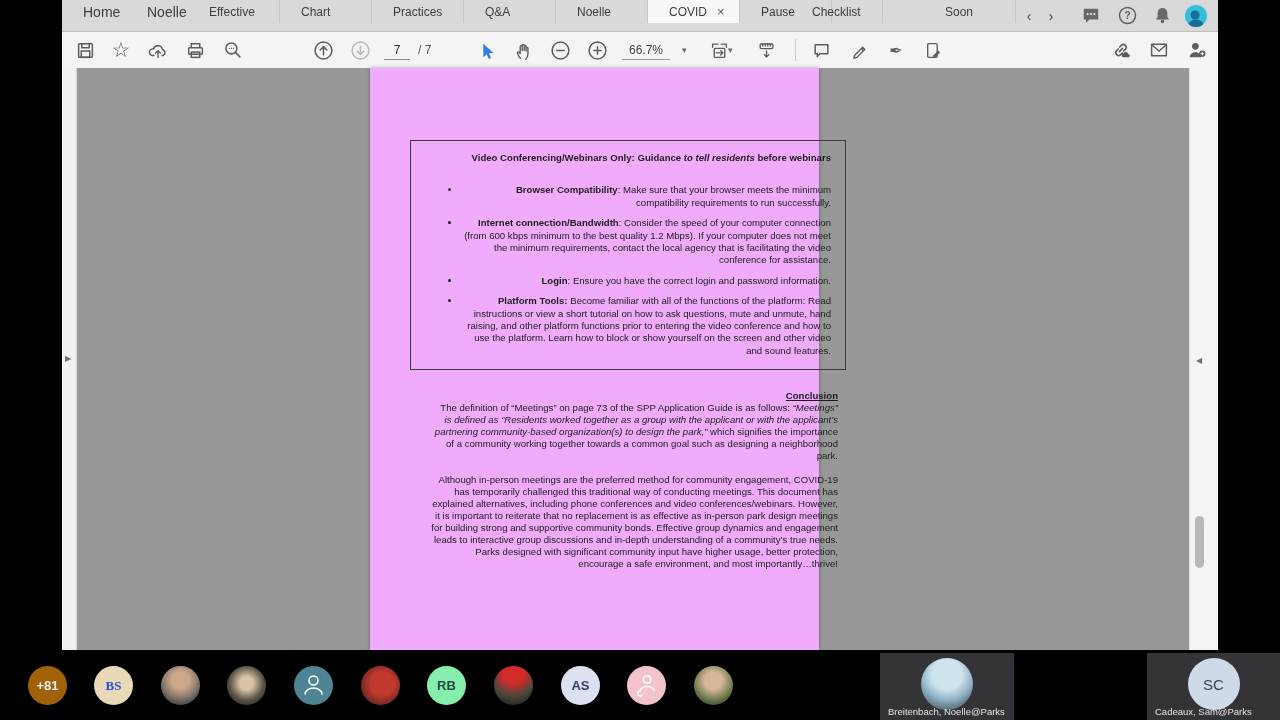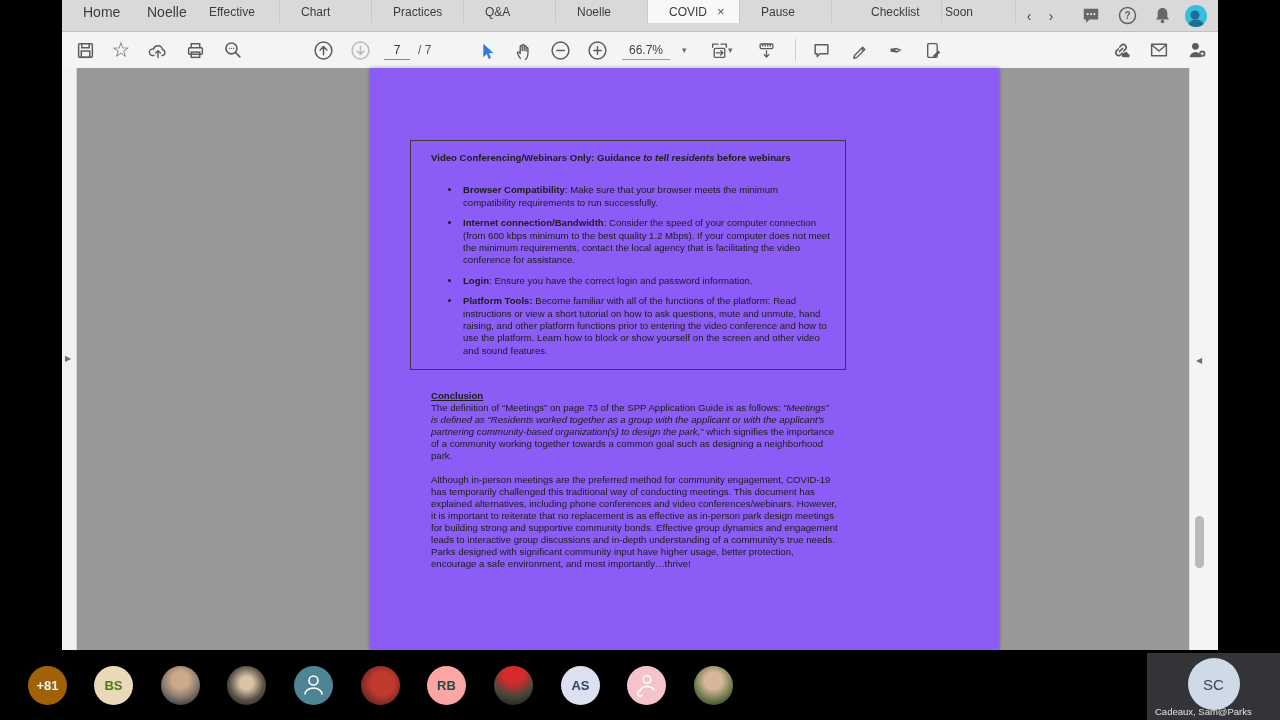--- a/index.html
+++ b/index.html
@@ -39,22 +39,22 @@
   .viewer{position:absolute;left:62px;top:68px;width:1156px;height:582px;background:#989898;}
   .side-strip-left{position:absolute;left:0;top:0;width:14px;height:582px;background:#f1f1f1;
                    border-right:1px solid #d8d8d8;}
   .panel-arrow{position:absolute;font-size:8px;color:#707070;left:3px;top:286px;}
   .scroll-strip{position:absolute;right:0;top:0;width:28px;height:582px;background:#f4f4f4;
                 border-left:1px solid #dedede;}
   .scroll-arrow{position:absolute;font-size:8px;color:#707070;left:6px;top:288px;}
   .scroll-thumb{position:absolute;left:5px;top:448px;width:9px;height:52px;background:#b9b9b9;border-radius:5px;}
 
   
-  .page{position:absolute;left:308px;top:0;width:629px;height:582px;background:#8b5cf6;
-        box-shadow:0 0 4px rgba(0,0,0,.35);color:#1c1c1c;}
+  .page{position:absolute;left:308px;top:0;width:449px;height:582px;background:#f0abfc;
+        box-shadow:0 0 4px rgba(0,0,0,.35);color:#1c1c1c;text-align:right;}
   .callout{position:absolute;left:40px;top:72px;width:436px;box-sizing:border-box;
            border:1px solid #3c3c3c;padding:11px 14px 12px 20px;font-size:9.6px;line-height:12.4px;}
   .callout .ctitle{font-weight:bold;}
   .callout ul{margin:20px 0 0 0;padding-left:30px;}
   .callout li{margin-bottom:8px;padding-left:2px;}
   .callout li:last-child{margin-bottom:0;}
   .b{font-weight:bold;} .i{font-style:italic;}
   .conclusion{position:absolute;left:61px;top:322px;width:407px;font-size:9.6px;line-height:12px;}
   .conclusion h4{margin:0;font-size:9.6px;display:inline;text-decoration:underline;}
   .conclusion p{margin:0;}
@@ -106,21 +106,21 @@
   <div class="tab doc" style="left:494px;width:92px">
       <span>Noelle</span>
     </div>
   <div class="tab doc active" style="left:586px;width:92px">
     <span>COVID</span>
     <span class="close">×</span>
   </div>
   <div class="tab doc" style="left:678px;width:92px">
       <span>Pause</span>
     </div>
-  <div class="tab doc" style="left:788px;width:92px">
+  <div class="tab doc" style="left:729px;width:92px">
       <span>Checklist</span>
     </div>
   <div class="tab doc" style="left:862px;width:92px">
       <span>Soon</span>
     </div>
 
   <div class="nav-chevron" style="left:958px">‹</div>
   <div class="nav-chevron" style="left:980px">›</div>
 
   <div class="tb-right" style="left:1016px;width:26px">
@@ -313,46 +313,50 @@
     <span class="scroll-arrow">◀</span>
     <div class="scroll-thumb"></div>
   </div>
 </div>
 
 <div class="bottombar">
   <div class="pcircle" style="left: 28px; background: #a16207;">
       <span style="color: rgb(240, 240, 245);">+81</span>
     </div>
   <div class="pcircle" style="left: 94px; background: rgb(234, 217, 184);">
-      <span style="color: #4d7c0f;">BS</span>
+      <span style="color: #1d4ed8; font-family: Liberation Serif, serif;">BS</span>
     </div>
   <div class="pcircle ph ph-man-glasses" style="left:161px"></div>
   <div class="pcircle ph ph-man-curly" style="left:227px"></div>
   <div class="pcircle" style="left: 294px; background: rgb(78, 132, 148);">
     <svg width="39" height="39" viewBox="0 0 39 39" stroke="#fff" stroke-width="1.6" fill="none">
         <circle cx="19.5" cy="14.5" r="4.5"></circle>
         <path d="M11,28.5 a8.5,6.5 0 0 1 17,0"></path>
       </svg>
   </div>
   <div class="pcircle ph ph-red-art" style="left:361px"></div>
-  <div class="pcircle" style="left: 427px; background: #fca5a5;">
+  <div class="pcircle" style="left: 427px; background: #86efac;">
       <span style="color: rgb(31, 74, 74);">RB</span>
     </div>
   <div class="pcircle ph ph-woman-red-hat" style="left:494px"></div>
   <div class="pcircle" style="left: 561px; background: rgb(221, 224, 241);">
       <span style="color: rgb(46, 63, 112);">AS</span>
     </div>
   <div class="pcircle" style="left: 627px; background: rgb(244, 195, 203);">
     <svg width="39" height="39" viewBox="0 0 39 39" stroke="#fff" stroke-width="1.5" fill="none" stroke-linecap="round">
         <circle cx="20" cy="13.5" r="3.8"></circle>
         <path d="M13,25 a7.5,6 0 0 1 14,-1"></path>
         <path d="M12.5,24.5 c-2,1.5 -2.5,3.5 -1,5 1,1 2.5,.8 3.5,-.3"></path>
       </svg>
   </div>
   <div class="pcircle ph ph-woman-smiling" style="left:694px"></div>
 
+  <div class="vtile" style="left:880px;width:134px">
+    <div class="tavatar ph-breitenbach"></div>
+    <div class="tname">Breitenbach, Noelle@Parks</div>
+  </div>
   <div class="vtile" style="left:1147px;width:133px">
     <div class="tavatar" style="background: rgb(207, 218, 232);">
         <span style="color: rgb(57, 69, 85);">SC</span>
       </div>
     <div class="tname">Cadeaux, Sam@Parks</div>
   </div>
 </div>
 
 </body></html>

